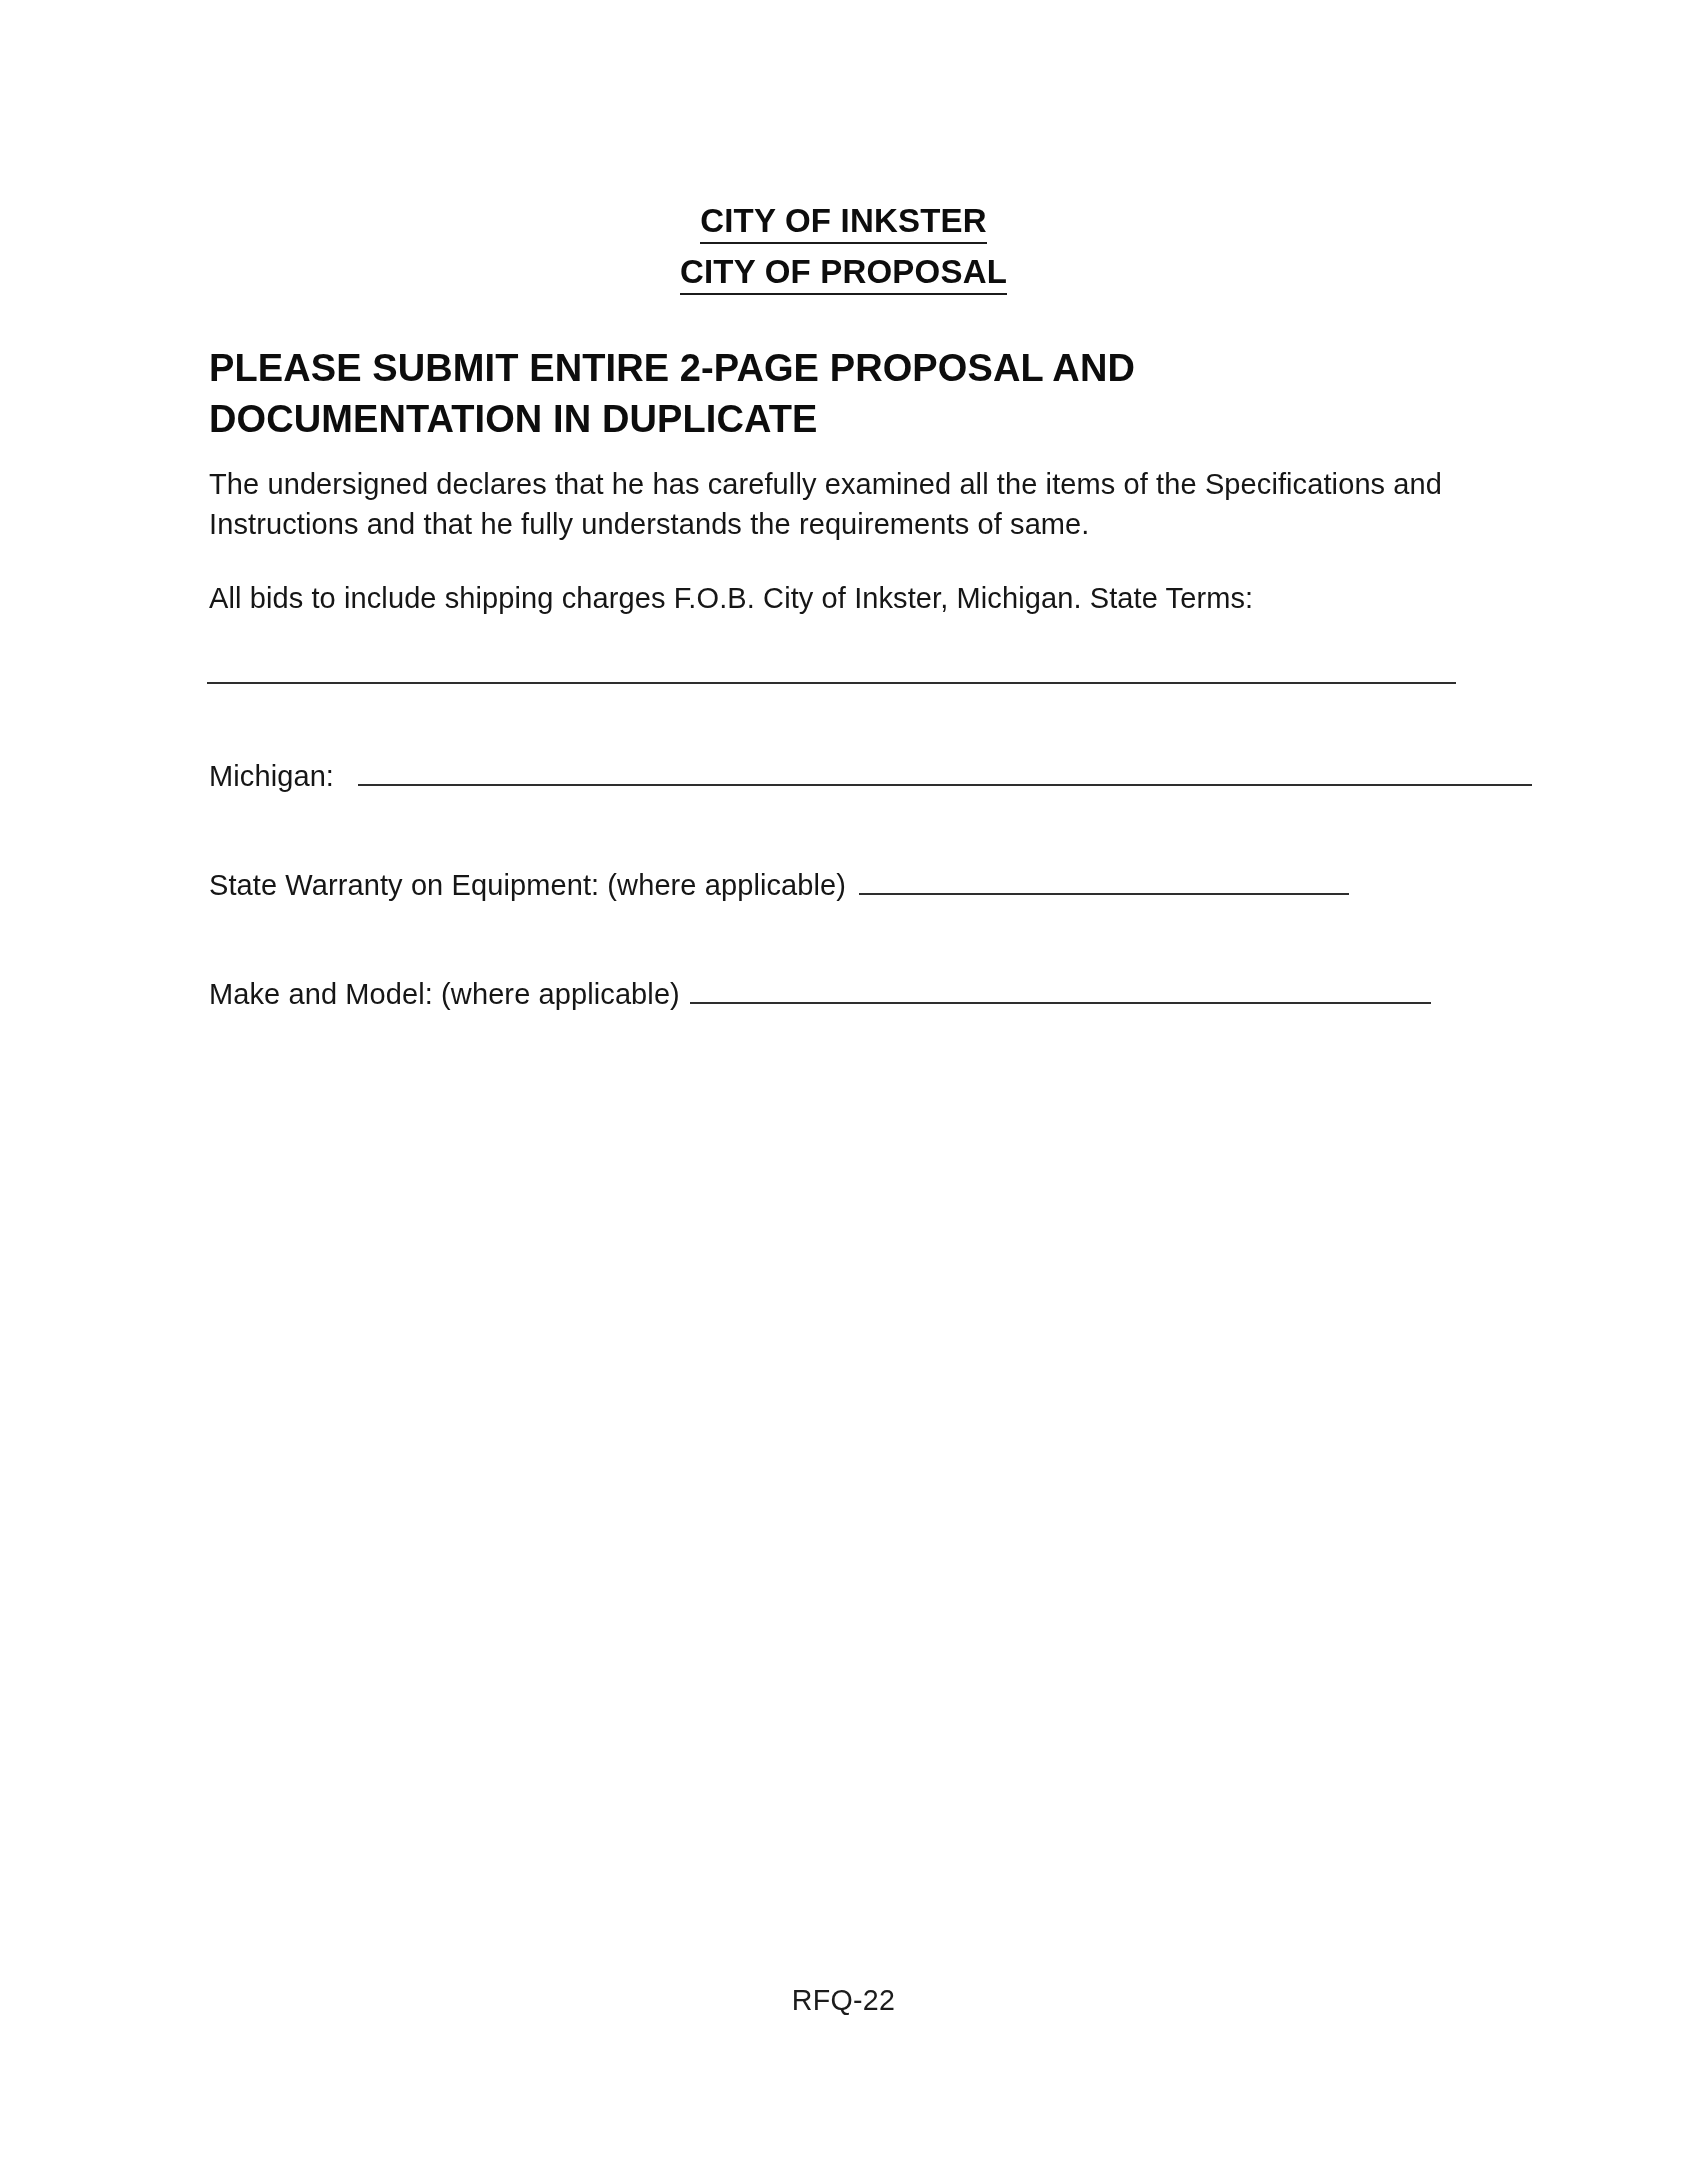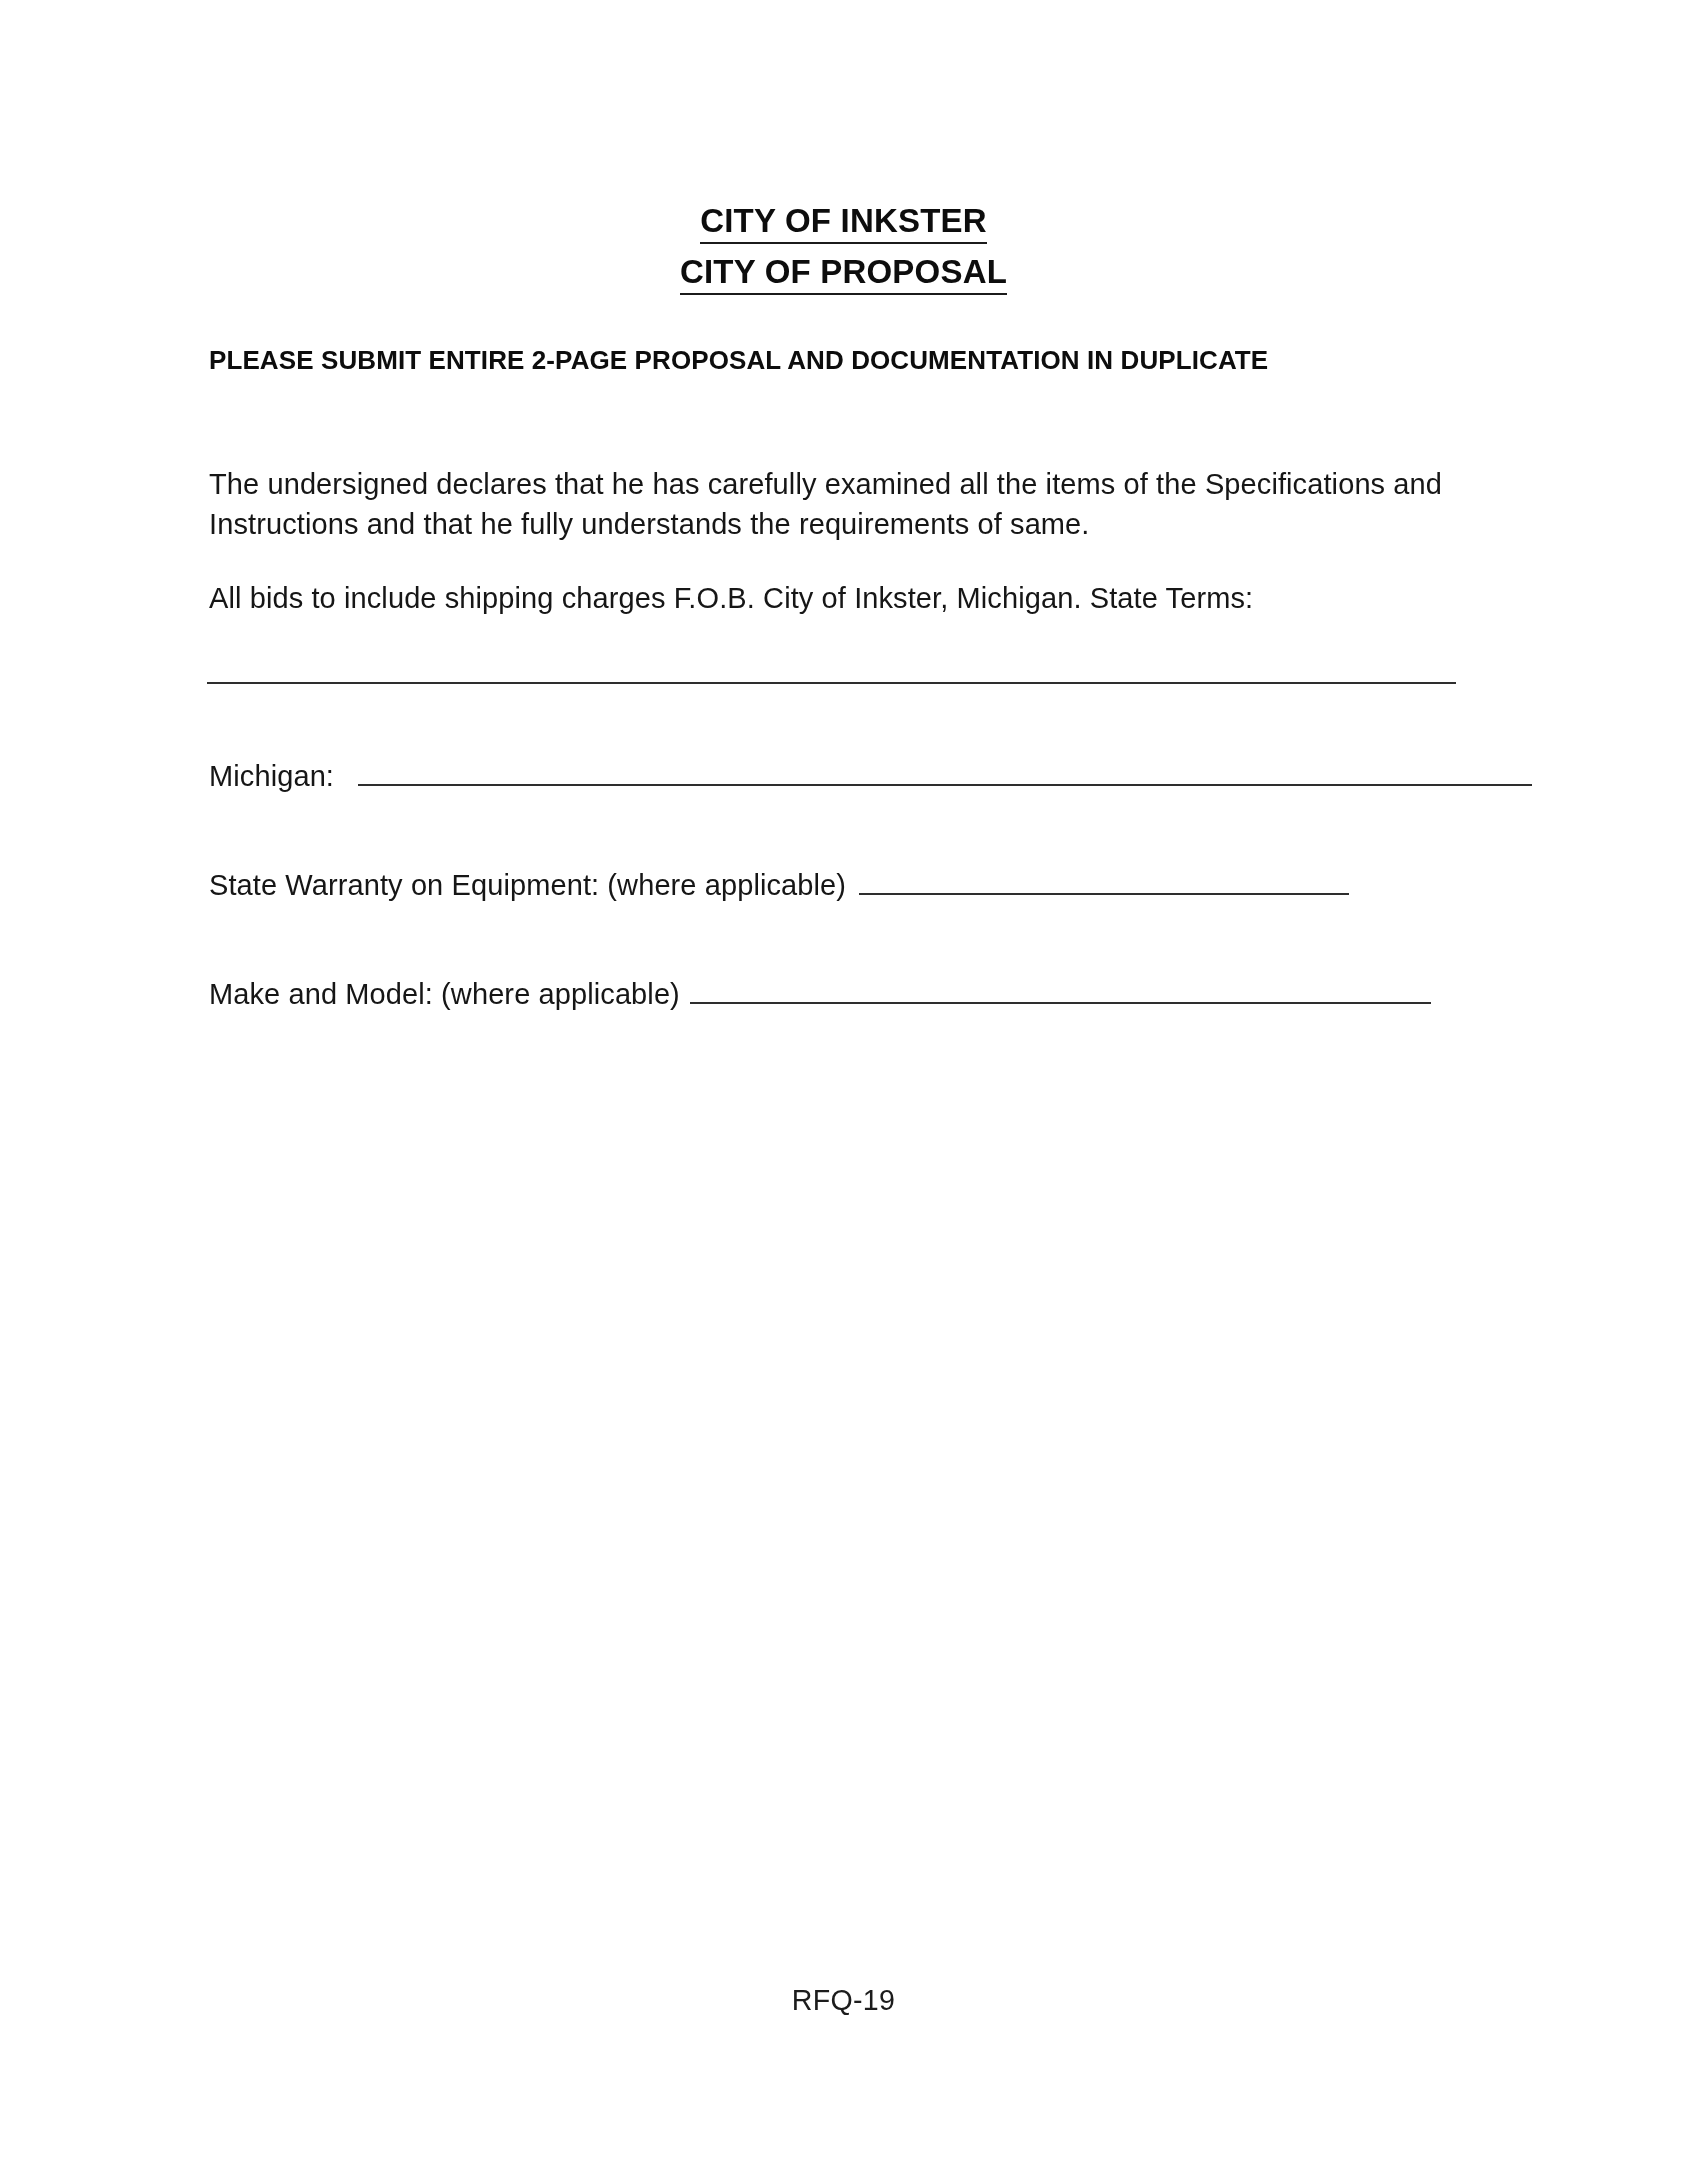--- a/index.html
+++ b/index.html
@@ -55,21 +55,21 @@
 
   
   .block {
     position: absolute;
     left: 209px;
     width: 1285px;
   }
 
   .headline {
     top: 343px;
-    font-size: 26px;
+    font-size: 38px;
     font-weight: bold;
     line-height: 1.33;
     letter-spacing: 0.1px;
     color: #0d0d0d;
     width: 1197px;
   }
 
   .para {
     font-size: 29px;
     line-height: 1.38;
@@ -164,16 +164,16 @@
   </div>
 
   <div class="field-row row-warranty">
     <span class="label">State Warranty on Equipment: (where applicable)</span><span class="fill"></span>
   </div>
 
   <div class="field-row row-makemodel">
     <span class="label">Make and Model: (where applicable)</span><span class="fill"></span>
   </div>
 
-  <div class="footer">RFQ-19</div>
+  <div class="footer">RFQ-22</div>
 
 </div>
 
 
 </body></html>

